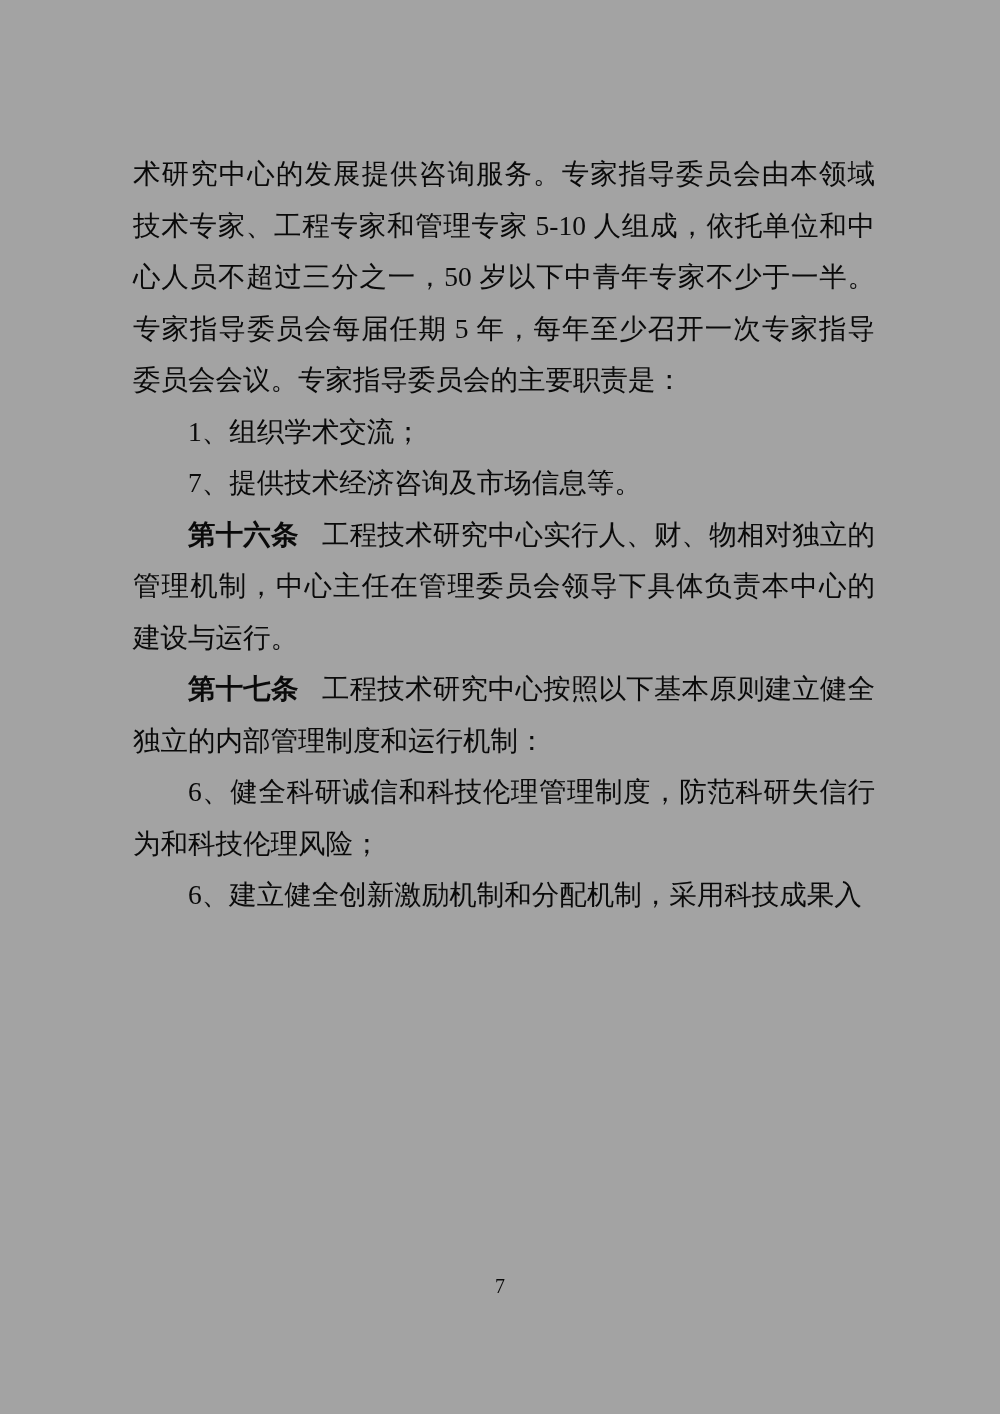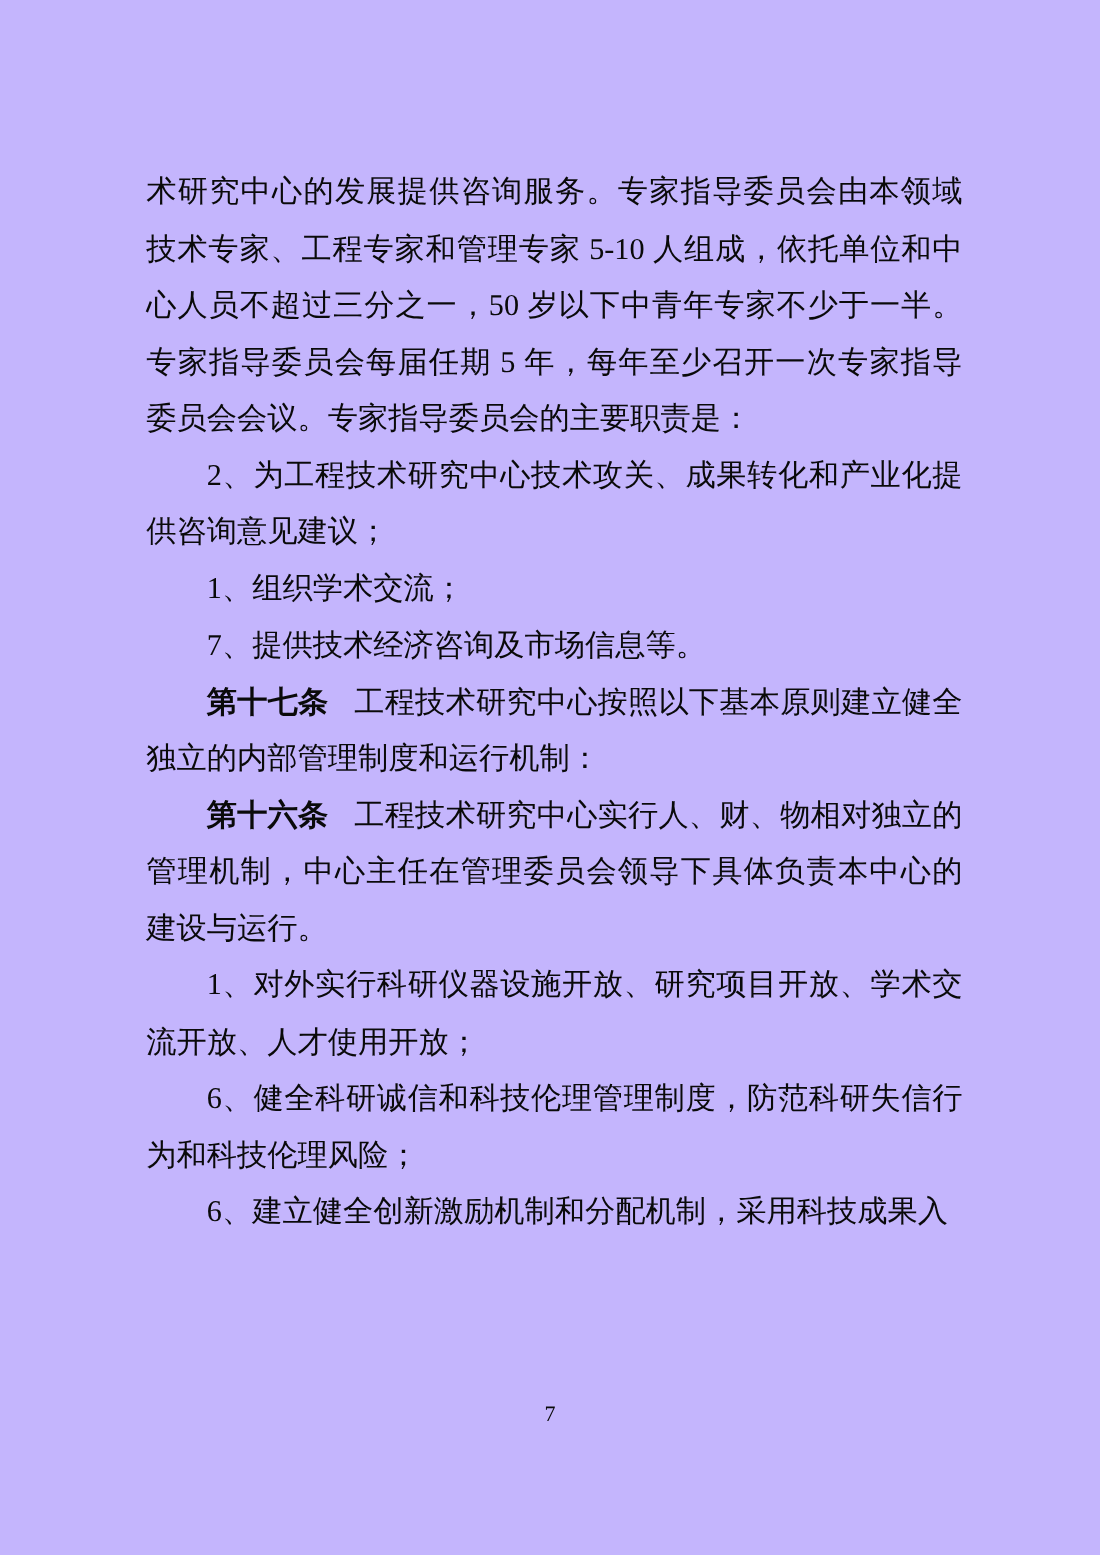--- a/index.html
+++ b/index.html
@@ -8,21 +8,21 @@
     width: 1000px;
     height: 1414px;
     position: relative;
     font-family: "Liberation Serif", "DejaVu Serif", serif;
     color: #0a0a0a;
     overflow: hidden;
   }
   .page {
     position: absolute;
     inset: 0;
-    background: #c4b5fd;
+    background: #a3a3a3;
   }
   .content {
     position: absolute;
     left: 133px;
     top: 148px;
     width: 742px;
   }
   .para {
     font-size: 27.5px;
     line-height: 51.5px;
@@ -49,31 +49,29 @@
 </head>
 <body>
 
 <div class="page">
 
   <div class="content">
 
     <p class="para">术研究中心的发展提供咨询服务。专家指导委员会由本领域技术专家、工程专家和管理专家 5-10 人组成，依托单位和中心人员不超过三分之一，50 岁以下中青年专家不少于一半。专家指导委员会每届任期 5 年，每年至少召开一次专家指导委员会会议。专家指导委员会的主要职责是：</p>
 
 
-    <p class="para indent">2、为工程技术研究中心技术攻关、成果转化和产业化提供咨询意见建议；</p>
 
     <p class="para indent">1、组织学术交流；</p>
 
     <p class="para indent">7、提供技术经济咨询及市场信息等。</p>
 
+    <p class="para indent"><span class="article-heading">第十六条</span><span>工程技术研究中心实行人、财、物相对独立的管理机制，中心主任在管理委员会领导下具体负责本中心的建设与运行。</span></p>
+
     <p class="para indent"><span class="article-heading">第十七条</span><span>工程技术研究中心按照以下基本原则建立健全独立的内部管理制度和运行机制：</span></p>
 
-    <p class="para indent"><span class="article-heading">第十六条</span><span>工程技术研究中心实行人、财、物相对独立的管理机制，中心主任在管理委员会领导下具体负责本中心的建设与运行。</span></p>
-
-    <p class="para indent">1、对外实行科研仪器设施开放、研究项目开放、学术交流开放、人才使用开放；</p>
 
 
     <p class="para indent">6、健全科研诚信和科技伦理管理制度，防范科研失信行为和科技伦理风险；</p>
 
     <p class="para indent">6、建立健全创新激励机制和分配机制，采用科技成果入</p>
 
   </div>
 
   <div class="footer">7</div>
 

